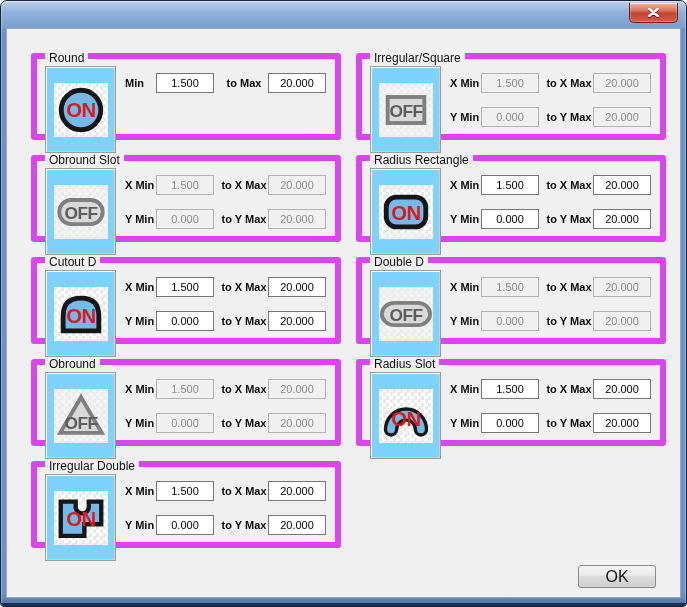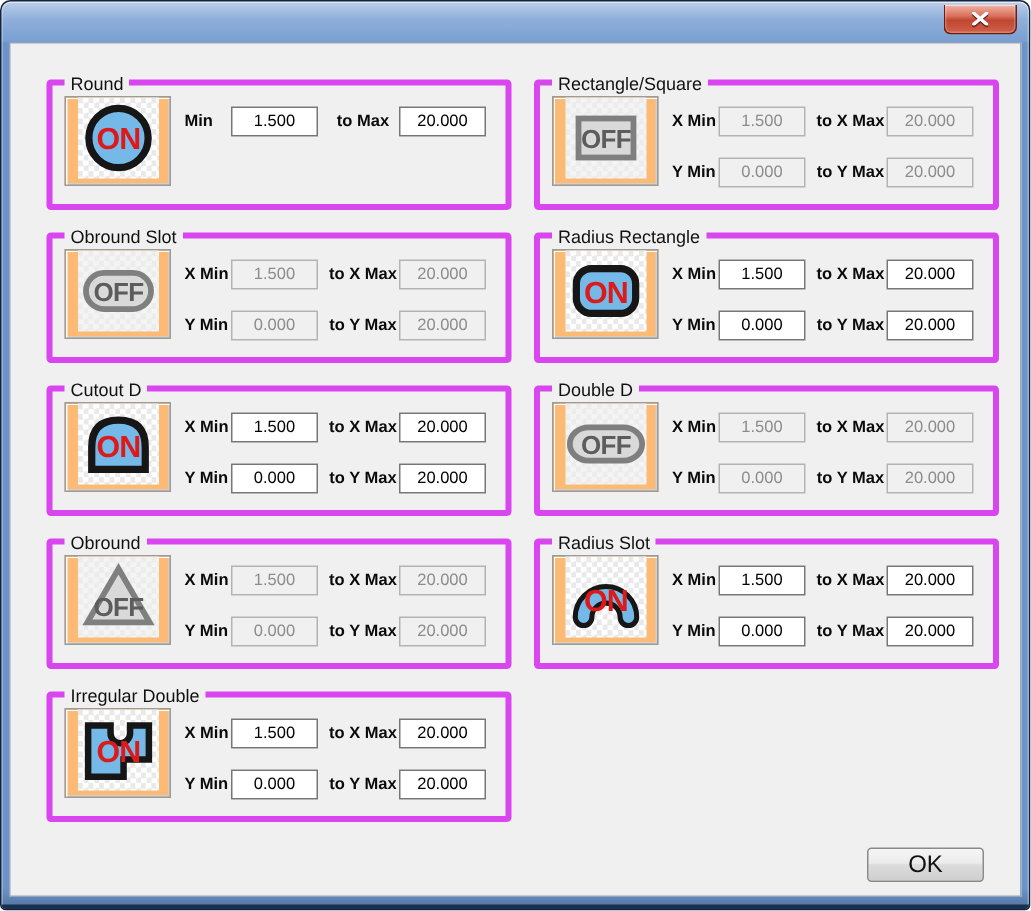--- a/index.html
+++ b/index.html
@@ -29,29 +29,29 @@
 
   .client {
     position:absolute; left:5px; right:5px; top:27px; bottom:8px;
     background:#F0F0F0; border:1px solid #94a5bd; box-sizing:border-box;
   }
 
   .columns { position:absolute; left:24px; top:24px; display:flex; gap:15px; }
   .col { width:310px; display:flex; flex-direction:column; gap:15px; }
 
   .group { position:relative; height:87px; box-sizing:border-box;
-    border:4px solid #d946ef; border-radius:3px; }
+    border:6px solid #d946ef; border-radius:3px; }
   .group-title { position:absolute; top:-8px; left:8px; padding:0 4px;
     background:#F0F0F0; font-size:12px; color:#111; line-height:15px; }
 
   .icon-button {
-    position:absolute; left:8px; top:7px; width:71px; height:60px; box-sizing:border-box;
-    background:#fdba74; border:1px solid #9b9b9b;
+    position:absolute; left:8px; top:7px; width:71px; height:87px; box-sizing:border-box;
+    background:#7dd3fc; border:1px solid #9b9b9b;
     box-shadow: inset 1px 1px 0 #ffffff, inset -1px -1px 0 #cfcfcf;
-    display:flex; align-items:flex-start; justify-content:center; cursor:pointer;
+    display:flex; align-items:center; justify-content:center; cursor:pointer;
   }
   .icon-canvas { width:54px; height:54px;
     background:repeating-conic-gradient(#ffffff 0% 25%, #e9e9e9 0% 50%);
     background-size:7px 7px; }
   .icon-button.off .icon-canvas {
     background:repeating-conic-gradient(#f4f4f4 0% 25%, #ececec 0% 50%);
     background-size:7px 7px; }
 
   .fields { position:absolute; left:88px; top:0; right:6px; bottom:0;
     display:flex; flex-direction:column; justify-content:flex-start;
@@ -209,21 +209,21 @@
         <span class="lbl lbl1">Y Min</span>
         <input class="val" value="0.000" style="">
         <span class="lbl lbl2">to Y Max</span>
         <input class="val" value="20.000" style="">
       </div>
             </div>
           </div>
         </div>
       <div class="col">
           <div class="group">
-      <span class="group-title">Rectangle/Square</span>
+      <span class="group-title">Irregular/Square</span>
       <div class="icon-button off">
         <div class="icon-canvas">
           <svg viewBox="0 0 56 56" width="54" height="54">
             <rect x="9" y="14.5" width="38" height="27" fill="#D9D9D9" stroke="#7F7F7F" stroke-width="4"></rect>
             <text x="28" y="35" text-anchor="middle" font-family="Liberation Sans, sans-serif" font-weight="bold" font-size="18" fill="#5C5C5C" letter-spacing="-0.5">OFF</text>
           </svg>
         </div>
       </div>
       <div class="fields">
       <div class="row">

